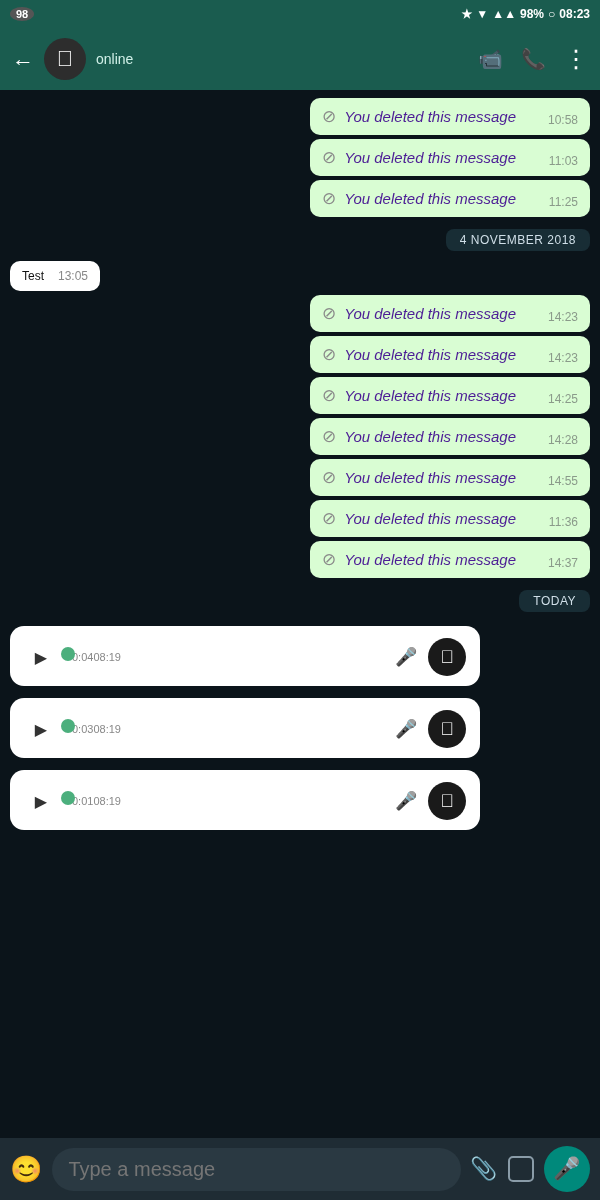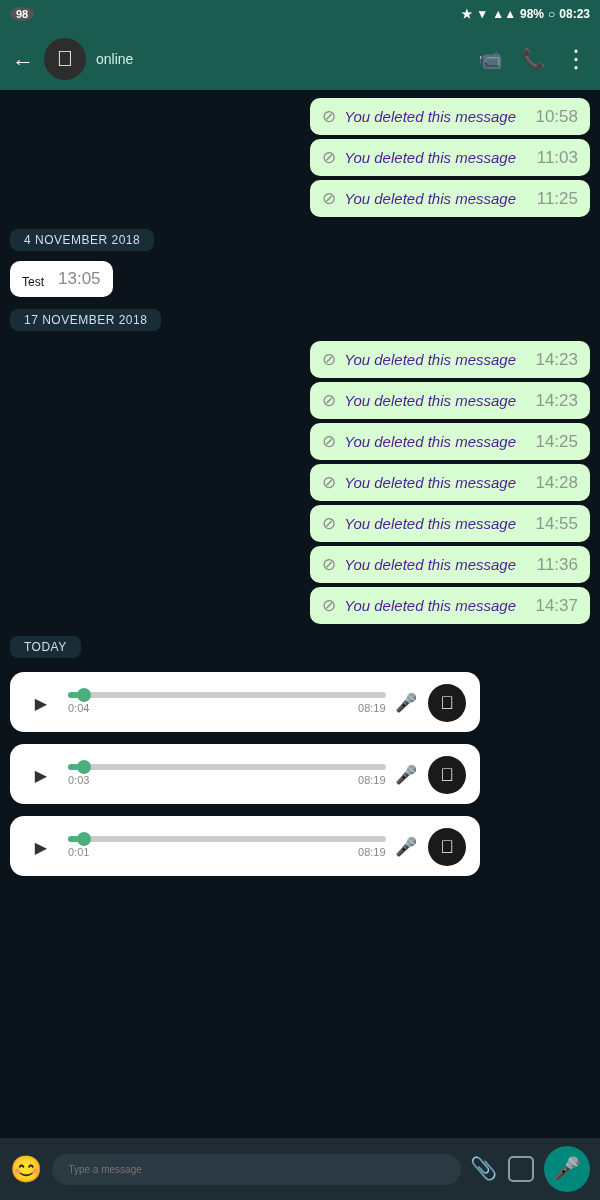--- a/index.html
+++ b/index.html
@@ -85,31 +85,31 @@
       font-size: 17px;
       flex-shrink: 0;
     }
     .deleted-text {
       color: #4c1d95;
       font-style: italic;
       font-size: 15px;
       flex: 1;
     }
     .msg-time {
-      font-size: 17px;
+      font-size: 12px;
       color: #8a9a8a;
       align-self: flex-end;
       white-space: nowrap;
       margin-left: 6px;
     }
 
     
     .date-sep {
       display: flex;
-      justify-content: flex-start;
+      justify-content: flex-end;
       margin: 8px 0 6px 0;
     }
     .date-sep span {
       background: #182d35;
       color: #d0dfe8;
       font-size: 12px;
       padding: 4px 14px;
       border-radius: 8px;
       letter-spacing: 0.5px;
     }
@@ -142,21 +142,21 @@
     .play-btn {
       width: 34px; height: 34px;
       display: flex; align-items: center; justify-content: center;
       color: #333;
       font-size: 16px;
       flex-shrink: 0;
     }
     .audio-waveform {
       flex: 1;
       display: flex;
-      flex-direction: column;
+      flex-direction: row;
       gap: 4px;
     }
     .waveform-bar-wrap {
       position: relative;
       height: 6px;
       background: #ccc;
       border-radius: 3px;
     }
     .waveform-fill {
       position: absolute;
@@ -204,21 +204,21 @@
       gap: 10px;
     }
     .emoji-icon { font-size: 26px; color: #8a9ca8; cursor: pointer; }
     .message-input {
       flex: 1;
       background: #2a3942;
       border: none;
       border-radius: 25px;
       padding: 10px 16px;
       color: #8a9ca8;
-      font-size: 10px;
+      font-size: 20px;
       outline: none;
     }
     .attach-icon { font-size: 22px; color: #8a9ca8; cursor: pointer; }
     .camera-icon { font-size: 22px; color: #8a9ca8; cursor: pointer; }
     .mic-btn {
       width: 46px; height: 46px;
       background: #00897b;
       border-radius: 50%;
       display: flex; align-items: center; justify-content: center;
       font-size: 22px;
@@ -281,23 +281,20 @@
 
   <div class="date-sep">
     <span>4 NOVEMBER 2018</span>
   </div>
 
   <div class="received-bubble">
     <span class="received-text">Test</span>
     <span class="msg-time" style="color:#888;">13:05</span>
   </div>
 
-  <div class="date-sep">
-    <span>17 NOVEMBER 2018</span>
-  </div>
 
   <div class="deleted-bubble">
     <span class="deleted-icon">⊘</span>
     <span class="deleted-text">You deleted this message</span>
     <span class="msg-time">14:23</span>
   </div>
   <div class="deleted-bubble">
     <span class="deleted-icon">⊘</span>
     <span class="deleted-text">You deleted this message</span>
     <span class="msg-time">14:23</span>

